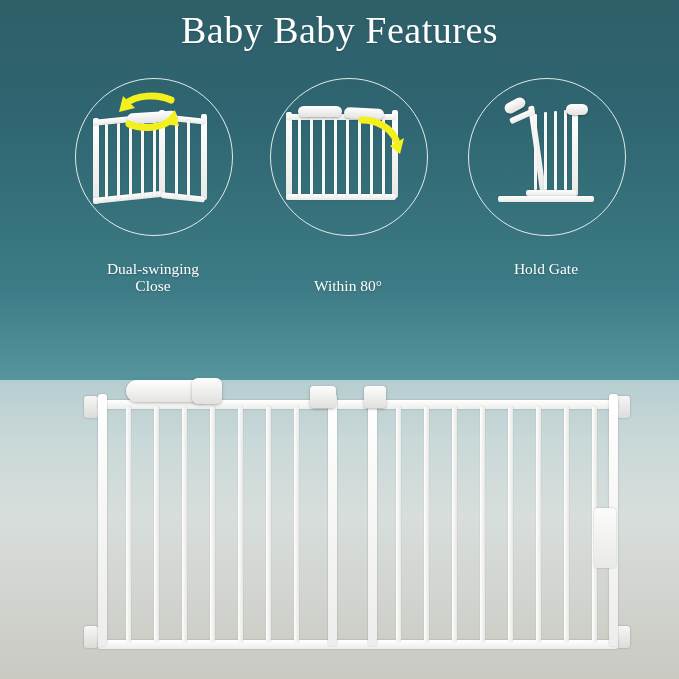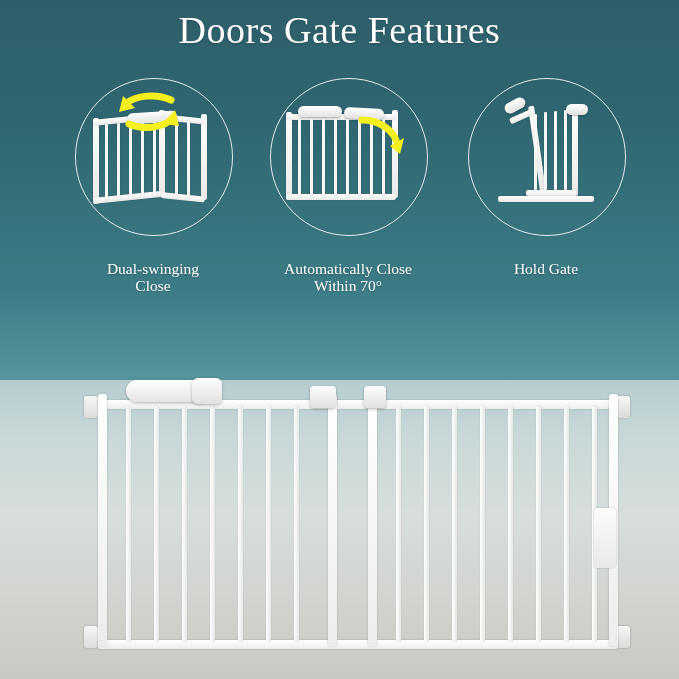--- a/index.html
+++ b/index.html
@@ -142,21 +142,21 @@
     <div class="gBar gSlat" style="left:468px; top:18px; height:236px;"></div>
     <div class="gBar gSlat" style="left:496px; top:18px; height:236px;"></div>
 
     <div class="latch"></div>
     <div class="latchKnob"></div>
     <div style="position:absolute; left:214px; top:-2px; width:26px; height:22px; border-radius:4px; background:linear-gradient(180deg,#fdfdfd,#e0e0de); box-shadow:0 1px 3px rgba(0,0,0,.3);"></div>
     <div style="position:absolute; left:268px; top:-2px; width:22px; height:22px; border-radius:4px; background:linear-gradient(180deg,#fdfdfd,#e0e0de); box-shadow:0 1px 3px rgba(0,0,0,.3);"></div>
     <div style="position:absolute; left:498px; top:120px; width:22px; height:60px; border-radius:4px; background:linear-gradient(180deg,#fbfbfa,#e9e9e7); box-shadow:0 0 2px rgba(0,0,0,.25);"></div>
   </div>
 
-  <div class="title">Doors Gate Features</div>
+  <div class="title">Baby Baby Features</div>
 
   <div class="features">
 
     <div class="feat" style="left:40px; top:0;">
       <div class="circle"></div>
       <div class="mini">
 
         <div class="mBar mPost" style="left:18px; top:40px; height:86px;"></div>
         <div class="mBar mPost" style="left:84px; top:32px; height:86px;"></div>
         <div class="mBar mRail" style="left:18px; top:42px; width:70px; transform:rotate(-6deg); transform-origin:0 50%;"></div>
@@ -204,22 +204,22 @@
         <div class="mBar mSlat" style="left:100px; top:40px; height:78px;"></div>
         <div class="mBar mSlat" style="left:112px; top:40px; height:78px;"></div>
         <div class="mHandle" style="left:28px; top:28px; width:44px;"></div>
         <div class="mHandle" style="left:74px; top:30px; width:40px; transform:rotate(3deg);"></div>
         <svg class="arrowSvg" viewBox="0 0 156 156">
           <path d="M92 42 A36 28 0 0 1 126 62" fill="none" stroke="#f3f01e" stroke-width="7" stroke-linecap="round"></path>
           <polygon points="120,68 134,60 130,76" fill="#f3f01e"></polygon>
         </svg>
       </div>
       <div class="featLabel">
-        <span>Automatically Close</span><br>
-        <span>Within 70°</span>
+        <br>
+        <span>Within 80°</span>
       </div>
     </div>
 
     <div class="feat" style="left:433px; top:0;">
       <div class="circle"></div>
       <div class="mini">
         <div class="mBar mPost" style="left:60px; top:28px; height:88px; transform:rotate(-8deg); transform-origin:50% 0;"></div>
         <div class="mBar mPost" style="left:104px; top:32px; height:86px;"></div>
         <div class="mBar mRail" style="left:40px; top:30px; width:26px; transform:rotate(-24deg); transform-origin:100% 50%;"></div>
         <div class="mBar mRail" style="left:58px; top:112px; width:50px;"></div>

